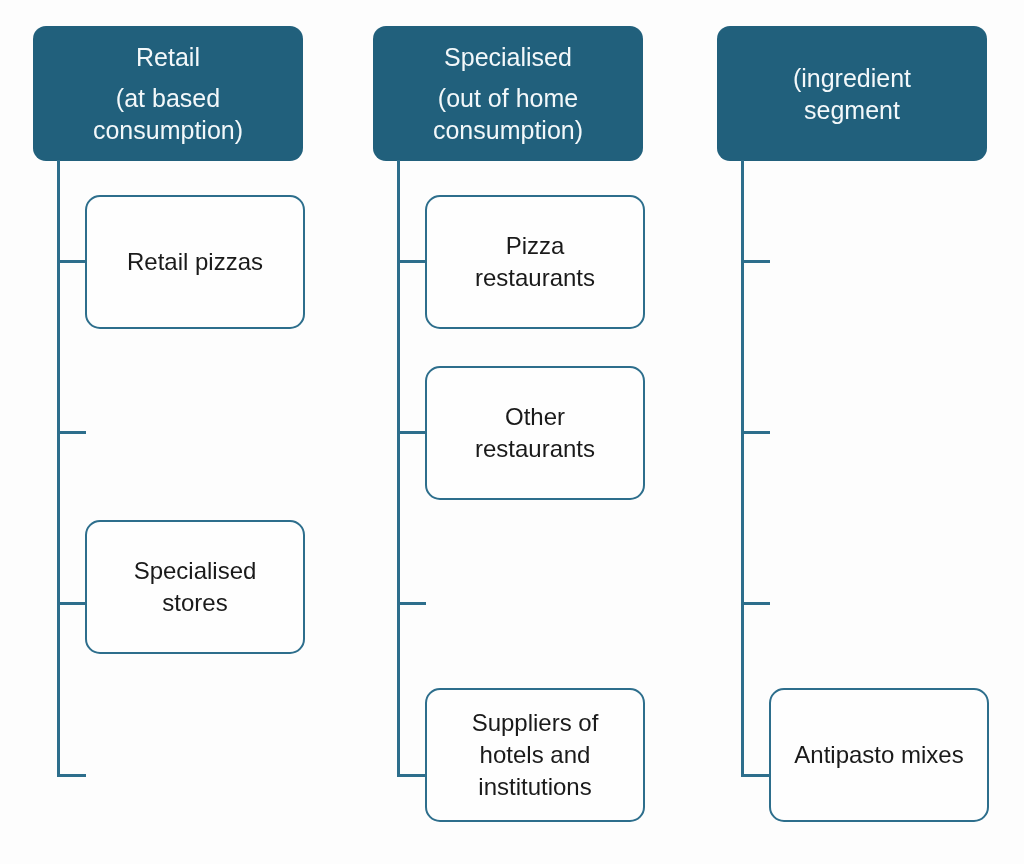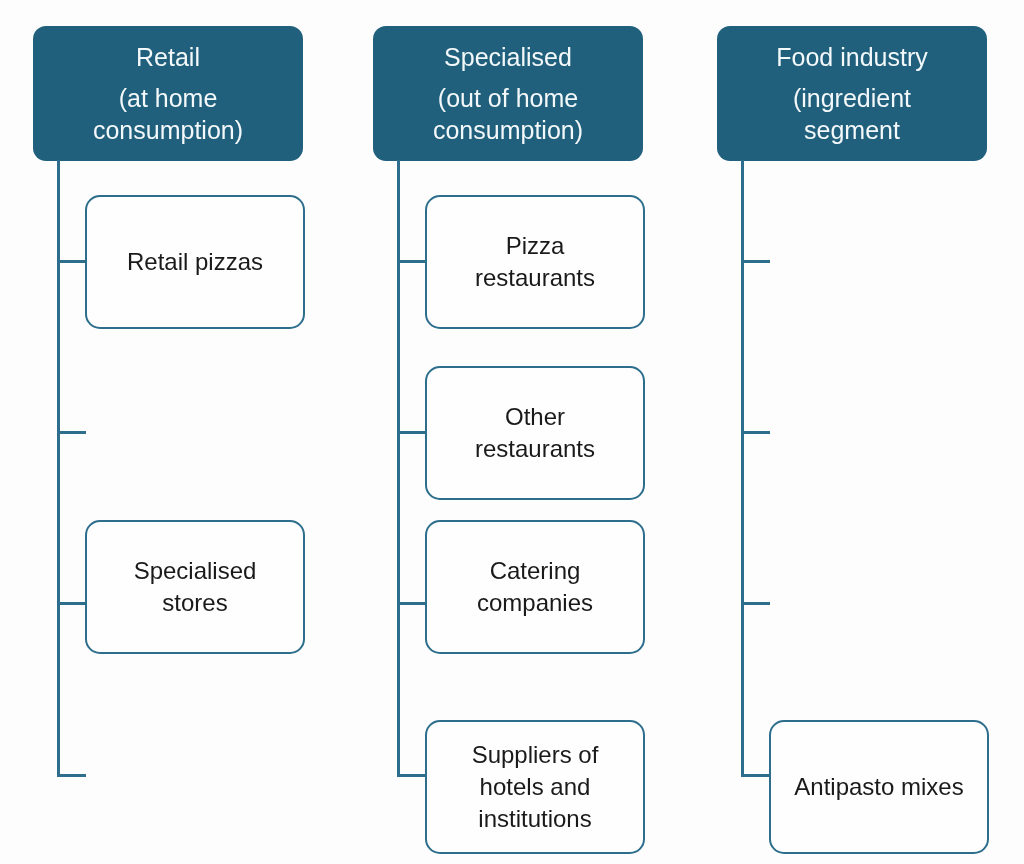--- a/index.html
+++ b/index.html
@@ -18,32 +18,32 @@
   .hdr-sub{white-space:pre-line;}
   .vline{position:absolute;left:24px;top:160px;width:2.5px;height:617px;background:#2D6E8C;}
   .hline{position:absolute;left:24px;width:29px;height:2.5px;background:#2D6E8C;}
   .child{
     position:absolute;left:52px;width:220px;height:134px;box-sizing:border-box;
     background:#FEFEFE;border:2px solid #2D6E8C;border-radius:15px;
     display:flex;align-items:center;justify-content:center;text-align:center;
     font-size:24px;line-height:1.33;color:#1A1A1A;
   }
   .child span{white-space:pre-line;}
-  .r0{top:195px}.r1{top:366px}.r2{top:520px}.r3{top:720px}
+  .r0{top:195px}.r1{top:366px}.r2{top:520px}.r3{top:688px}
   .h0{top:260px}.h1{top:431px}.h2{top:602px}.h3{top:774px}
 </style>
 </head>
 <body>
 
 <div class="canvas">
 
   <div class="column c0">
     <div class="hdr">
       <div class="hdr-title">Retail</div>
-      <div class="hdr-sub">(at home
+      <div class="hdr-sub">(at based
 consumption)</div>
     </div>
     <div class="vline"></div>
     <div class="hline h0"></div>
     <div class="child r0">
       <span>Retail pizzas</span>
     </div>
     <div class="hline h1"></div>
     <div class="hline h2"></div>
     <div class="child r2">
@@ -64,35 +64,30 @@
     <div class="child r0">
       <span>Pizza
 restaurants</span>
     </div>
     <div class="hline h1"></div>
     <div class="child r1">
       <span>Other
 restaurants</span>
     </div>
     <div class="hline h2"></div>
-    <div class="child r2">
-      <span>Catering
-companies</span>
-    </div>
     <div class="hline h3"></div>
     <div class="child r3">
       <span>Suppliers of
 hotels and
 institutions</span>
     </div>
   </div>
 
   <div class="column c2">
     <div class="hdr">
-      <div class="hdr-title">Food industry</div>
       <div class="hdr-sub">(ingredient
 segment</div>
     </div>
     <div class="vline"></div>
     <div class="hline h0"></div>
     <div class="hline h1"></div>
     <div class="hline h2"></div>
     <div class="hline h3"></div>
     <div class="child r3">
       <span>Antipasto mixes</span>

